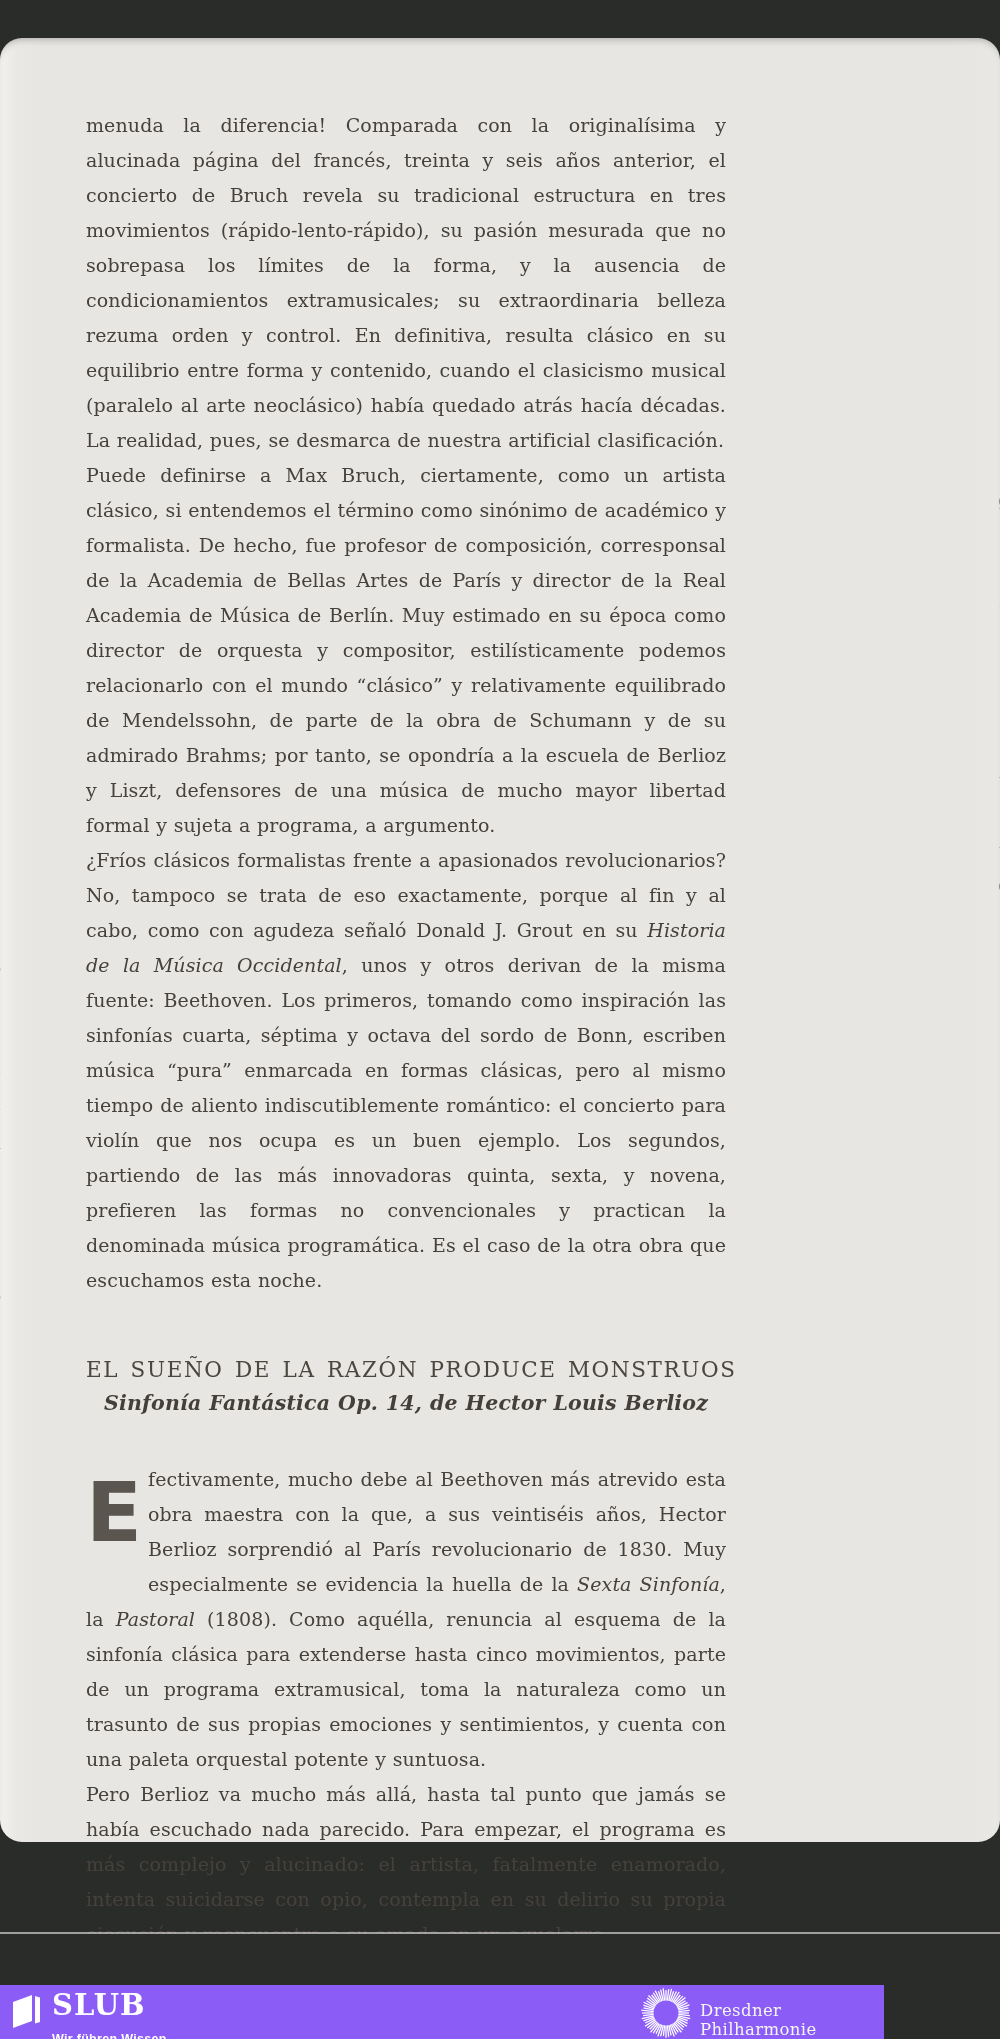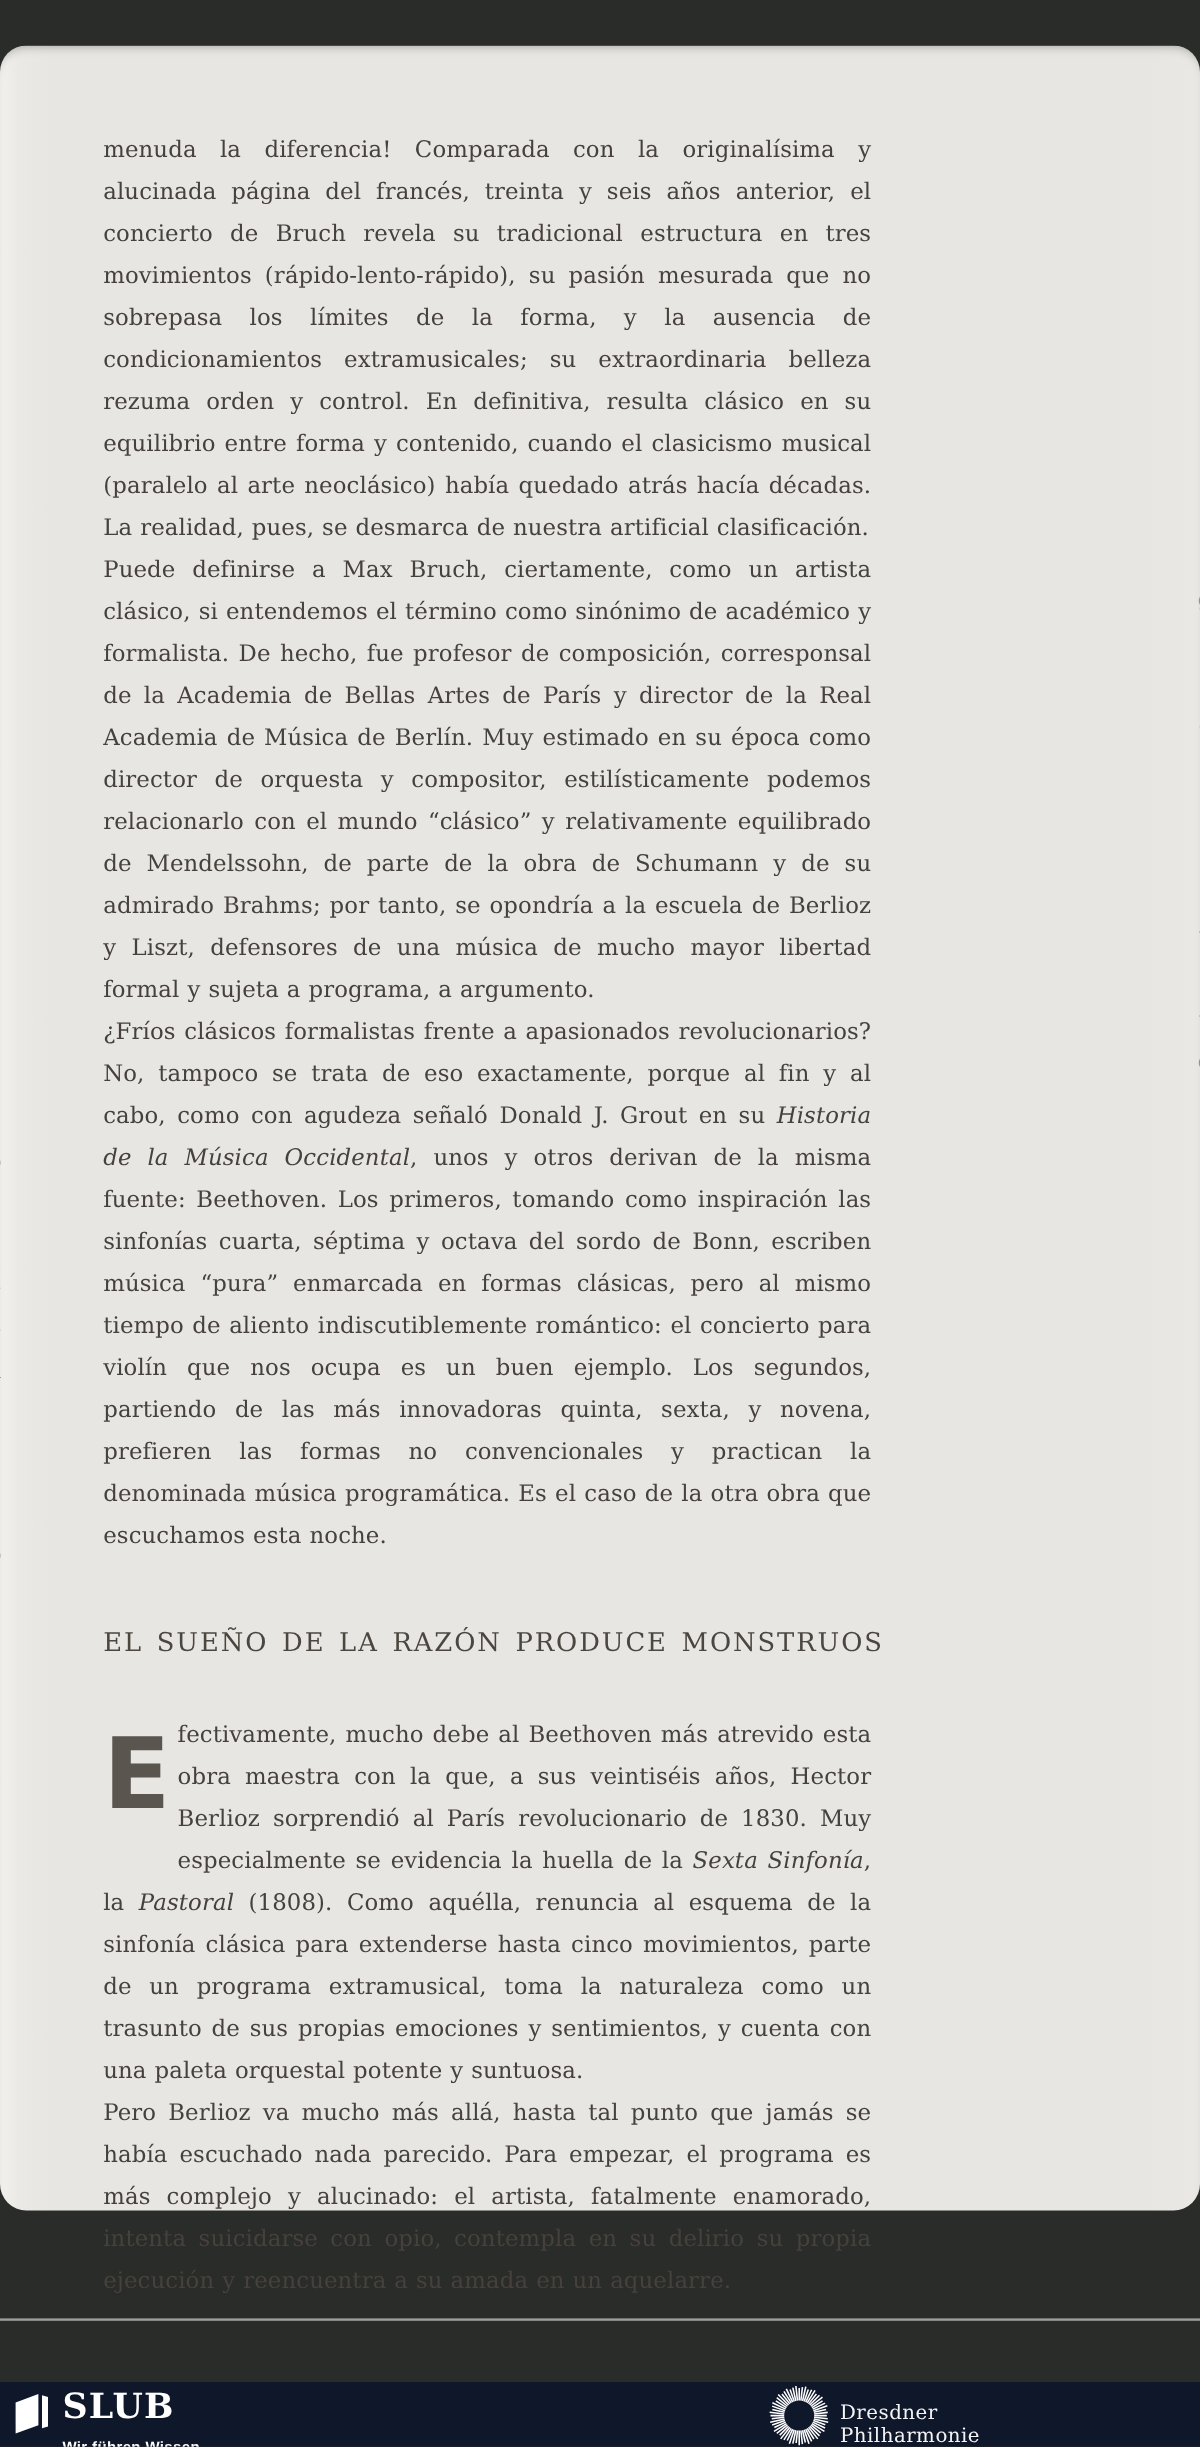--- a/index.html
+++ b/index.html
@@ -39,22 +39,22 @@
     font-size:82px;line-height:88px;color:#5a554f;text-align:left;
   }
   .edge-frags{position:absolute;inset:0;pointer-events:none;z-index:1;}
   .edge-frags span{
     position:absolute;font-size:17px;color:#97928b;line-height:17px;
     font-family:"DejaVu Serif", serif;
   }
   .edge-frags.left span{left:-9px;}
   .edge-frags.right span{right:-9px;}
   .footer{
-    position:absolute;top:1985px;left:0;width:1000px;height:54px;z-index:3;
-    background:#0f172a;color:#fff;
+    position:absolute;top:1985px;left:0;width:884px;height:54px;z-index:3;
+    background:#8b5cf6;color:#fff;
   }
   .slub{position:absolute;left:12px;top:5px;display:flex;align-items:flex-start;cursor:pointer;}
   .slub-icon{margin:3px 10px 0 0;}
   .slub-name{
     font-family:"DejaVu Serif", serif;font-weight:bold;font-size:29px;line-height:30px;
     letter-spacing:1px;
   }
   .slub-tagline{
     font-family:"Liberation Sans", sans-serif;font-weight:bold;font-size:12.5px;
     line-height:14px;letter-spacing:.3px;margin-top:12px;
@@ -88,20 +88,21 @@
       <span style="top: 839px;">d</span>
     </div>
 
   <div class="text-col">
     <p><span>menuda la diferencia! Comparada con la originalísima y alucinada página del francés, treinta y seis años anterior, el concierto de Bruch revela su tradicional estructura en tres movimientos (rápido-lento-rápido), su pasión mesurada que no sobrepasa los límites de la forma, y la ausencia de condicionamientos extramusicales; su extraordinaria belleza rezuma orden y control. En definitiva, resulta clásico en su equilibrio entre forma y contenido, cuando el clasicismo musical (paralelo al arte neoclásico) había quedado atrás hacía décadas. La realidad, pues, se desmarca de nuestra artificial clasificación.</span></p>
     <p><span>Puede definirse a Max Bruch, ciertamente, como un artista clásico, si entendemos el término como sinónimo de académico y formalista. De hecho, fue profesor de composición, corresponsal de la Academia de Bellas Artes de París y director de la Real Academia de Música de Berlín. Muy estimado en su época como director de orquesta y compositor, estilísticamente podemos relacionarlo con el mundo “clásico” y relativamente equilibrado de Mendelssohn, de parte de la obra de Schumann y de su admirado Brahms; por tanto, se opondría a la escuela de Berlioz y Liszt, defensores de una música de mucho mayor libertad formal y sujeta a programa, a argumento.</span></p>
     <p><span>¿Fríos clásicos formalistas frente a apasionados revolucionarios? No, tampoco se trata de eso exactamente, porque al fin y al cabo, como con agudeza señaló Donald J. Grout en su </span><span class="it">Historia de la Música Occidental</span><span>, unos y otros derivan de la misma fuente: Beethoven. Los primeros, tomando como inspiración las sinfonías cuarta, séptima y octava del sordo de Bonn, escriben música “pura” enmarcada en formas clásicas, pero al mismo tiempo de aliento indiscutiblemente romántico: el concierto para violín que nos ocupa es un buen ejemplo. Los segundos, partiendo de las más innovadoras quinta, sexta, y novena, prefieren las formas no convencionales y practican la denominada música programática. Es el caso de la otra obra que escuchamos esta noche.</span></p>
 
     <div class="section-head">
       <div class="section-title">EL SUEÑO DE LA RAZÓN PRODUCE MONSTRUOS</div>
+      <div class="section-subtitle">Sinfonía Fantástica Op. 14, de Hector Louis Berlioz</div>
     </div>
 
     <p><span class="dropcap">E</span><span><span>fectivamente, mucho debe al Beethoven más atrevido esta obra maestra con la que, a sus veintiséis años, Hector Berlioz sorprendió al París revolucionario de 1830. Muy especialmente se evidencia la huella de la </span><span class="it">Sexta Sinfonía</span><span>, la </span><span class="it">Pastoral</span><span> (1808). Como aquélla, renuncia al esquema de la sinfonía clásica para extenderse hasta cinco movimientos, parte de un programa extramusical, toma la naturaleza como un trasunto de sus propias emociones y sentimientos, y cuenta con una paleta orquestal potente y suntuosa.</span></span></p>
 
     <p><span>Pero Berlioz va mucho más allá, hasta tal punto que jamás se había escuchado nada parecido. Para empezar, el programa es más complejo y alucinado: el artista, fatalmente enamorado, intenta suicidarse con opio, contempla en su delirio su propia ejecución y reencuentra a su amada en un aquelarre.</span></p>
   </div>
 </div>
 
 <div class="bg-band bg-bottom"></div>
 

